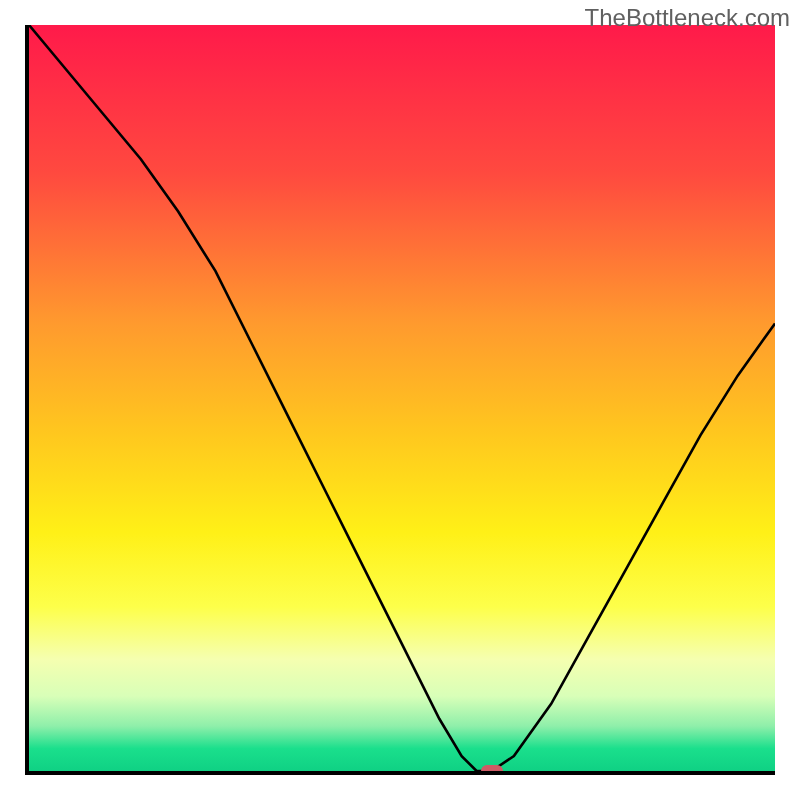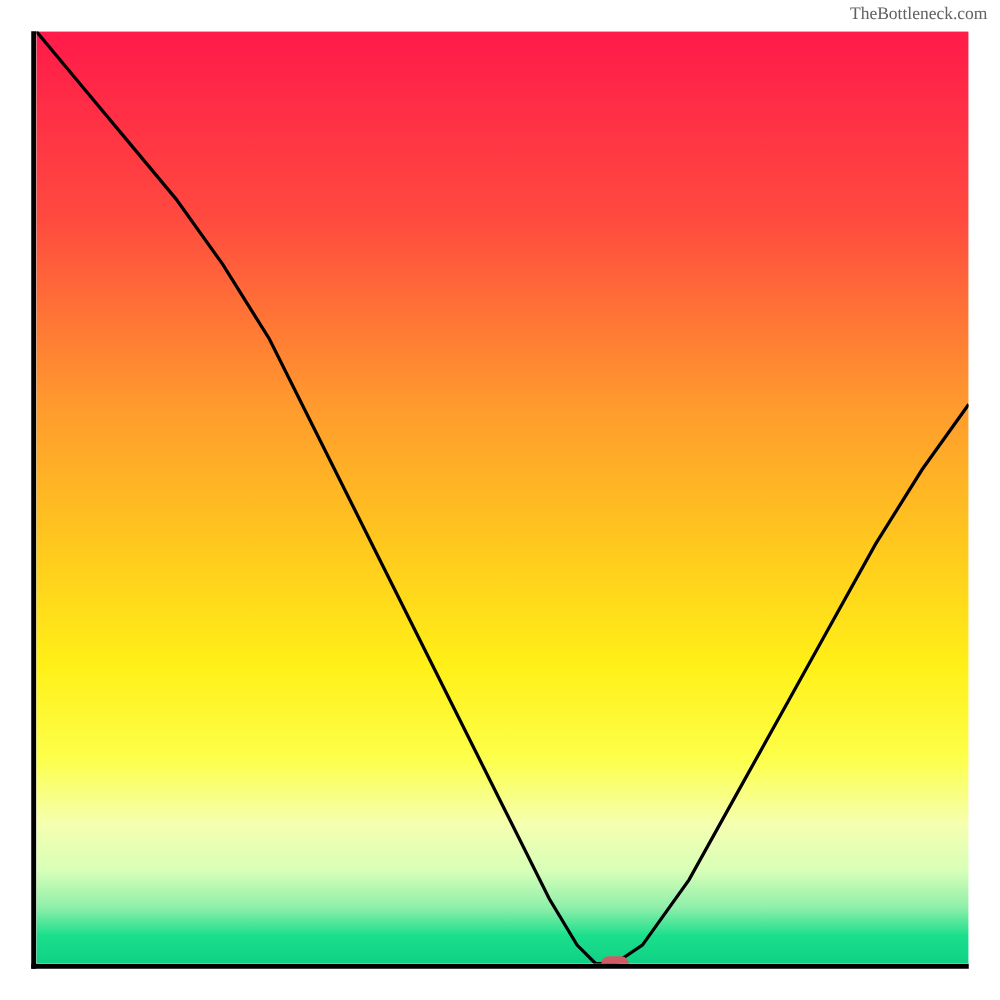--- a/index.html
+++ b/index.html
@@ -12,24 +12,23 @@
     height: 800px;
     background: #ffffff;
     position: relative;
     font-family: Arial, sans-serif;
   }
   .watermark {
     position: absolute;
     top: 4px;
     right: 10px;
     color: #606060;
-    font-size: 14px;
+    font-size: 24px;
     font-weight: normal;
     z-index: 10;
-    font-family: Liberation Serif, serif;
   }
   .chart-container {
     position: absolute;
     top: 25px;
     left: 25px;
     width: 750px;
     height: 750px;
     border: 4px solid #000;
     border-top: none;
     border-right: none;

